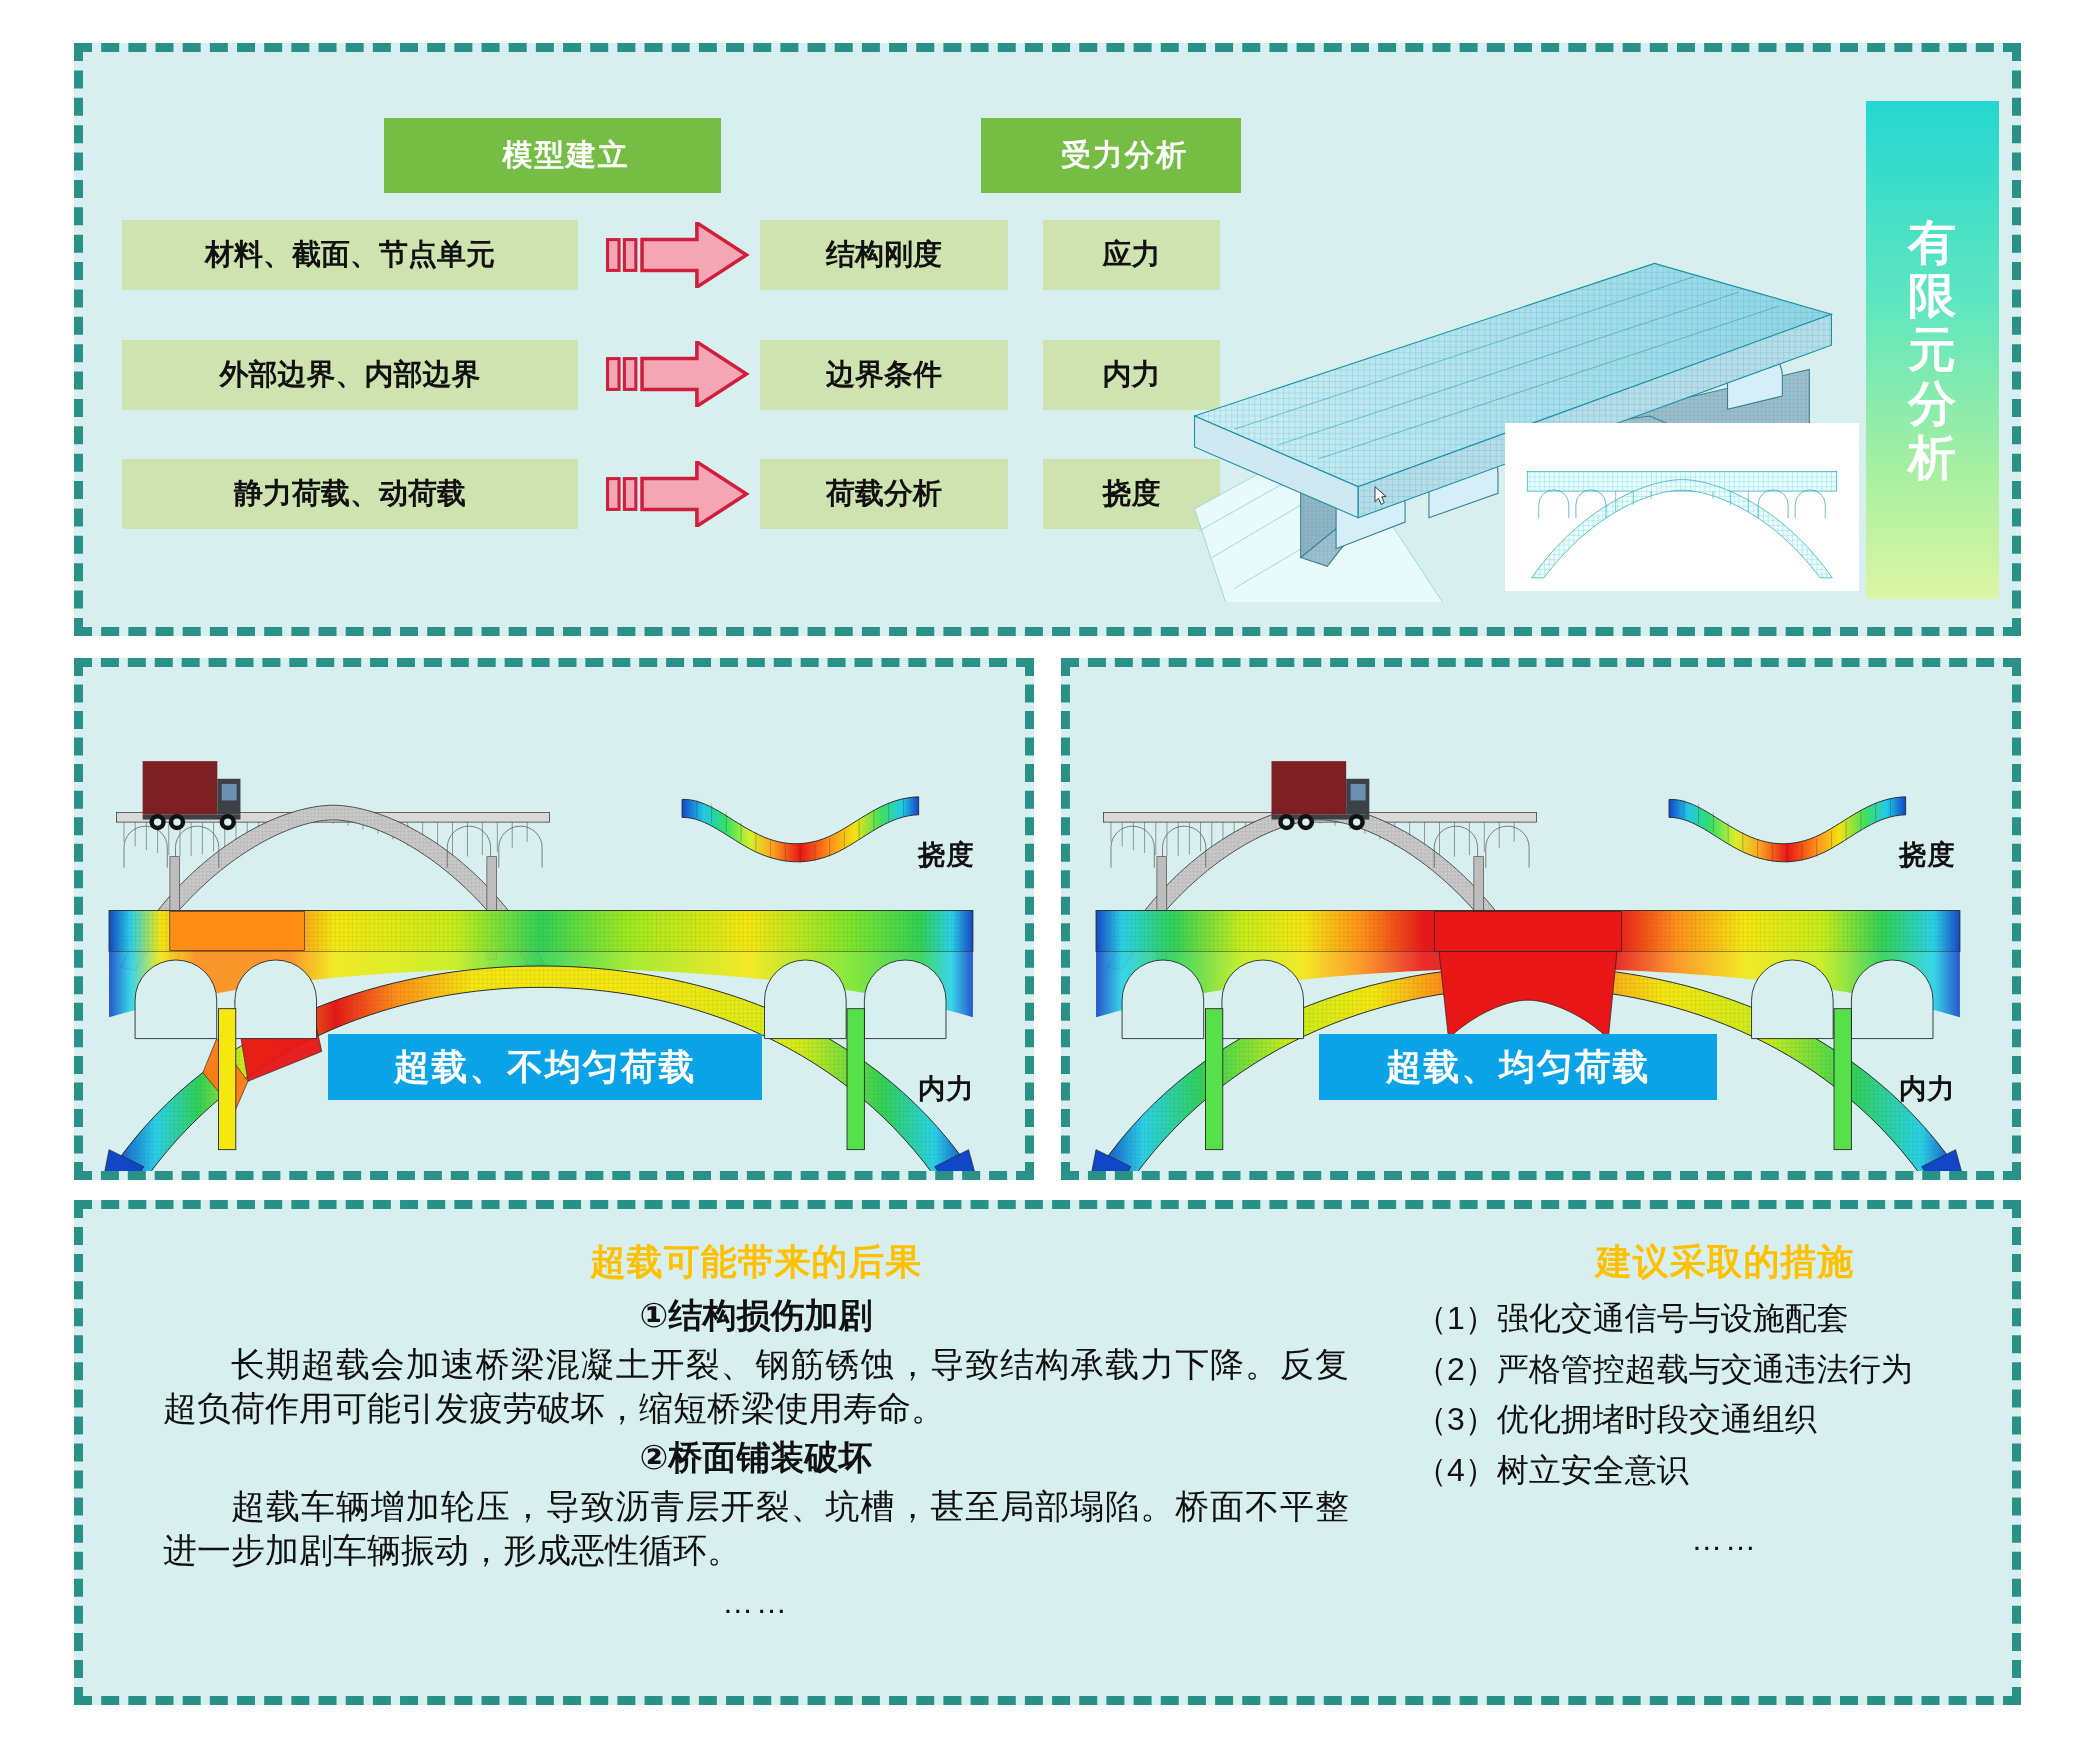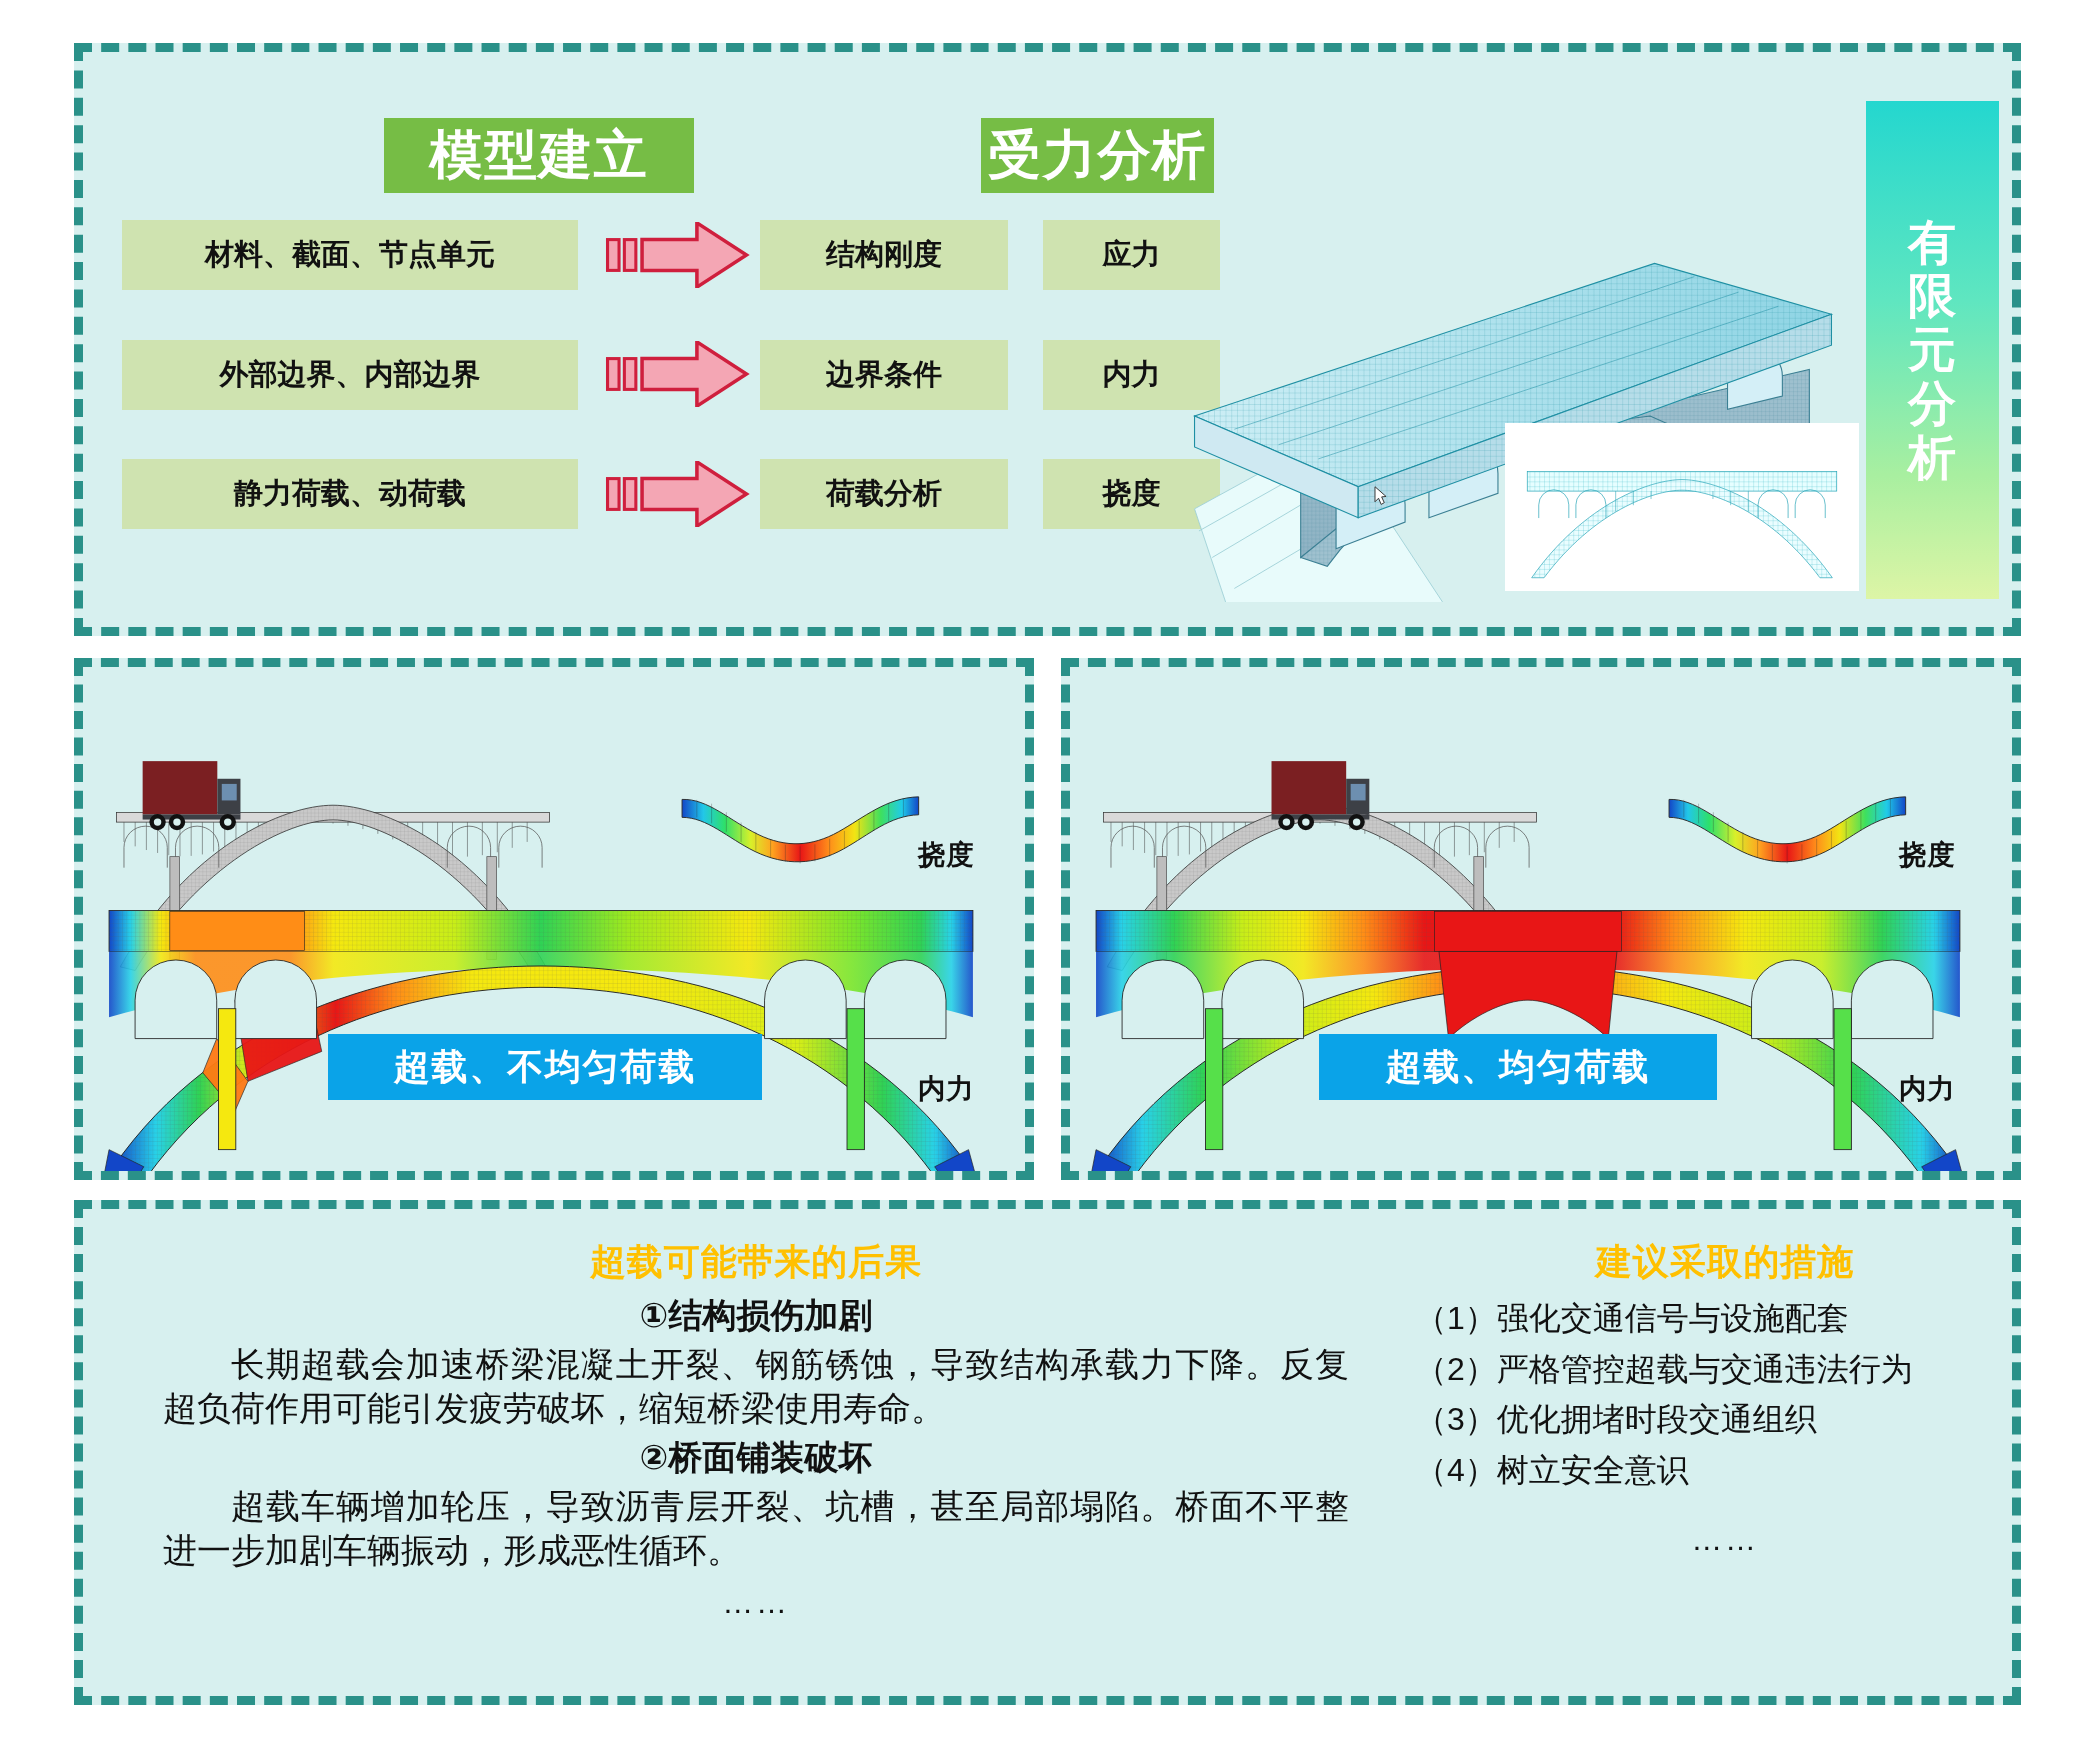--- a/index.html
+++ b/index.html
@@ -5,21 +5,21 @@
   html,body{margin:0;padding:0;background:#fff;}
   body{width:2097px;height:1748px;font-family:"Liberation Sans","DejaVu Sans",sans-serif;overflow:hidden;}
   .stage{position:relative;width:2097px;height:1748px;background:#ffffff;}
 
   
   .panel{position:absolute;background:#d7f0ef;border:9.7px dashed #2a9189;box-sizing:border-box;}
 
   
   #panel-model{left:74px;top:43px;width:1947px;height:593px;}
   .green-badge{position:absolute;background:#76bd45;color:#fff;display:flex;align-items:center;
-      justify-content:center;font-weight:700;letter-spacing:1.8px;font-size:53px;}
+      justify-content:center;font-weight:700;letter-spacing:1.8px;font-size:30px;padding-left:27px;}
   #badge-model{left:301px;top:66px;width:310px;height:75px;}
   #badge-force{left:898px;top:66px;width:233px;height:75px;}
 
   .cellbox{position:absolute;background:#cfe3b0;display:flex;align-items:center;justify-content:center;
       color:#111;font-size:29px;font-weight:700;box-sizing:border-box;}
   .col-in{width:456px;text-align:right;}
   .col-mid{width:248px;}
   .col-right{width:177px;}
 
   .arrow-wrap{position:absolute;width:146px;height:66px;}

